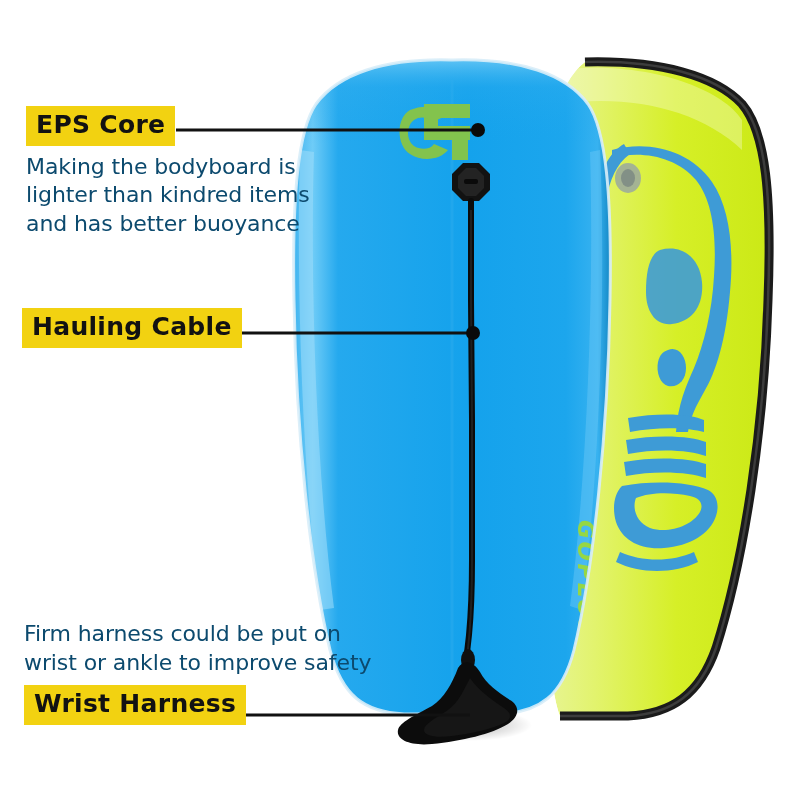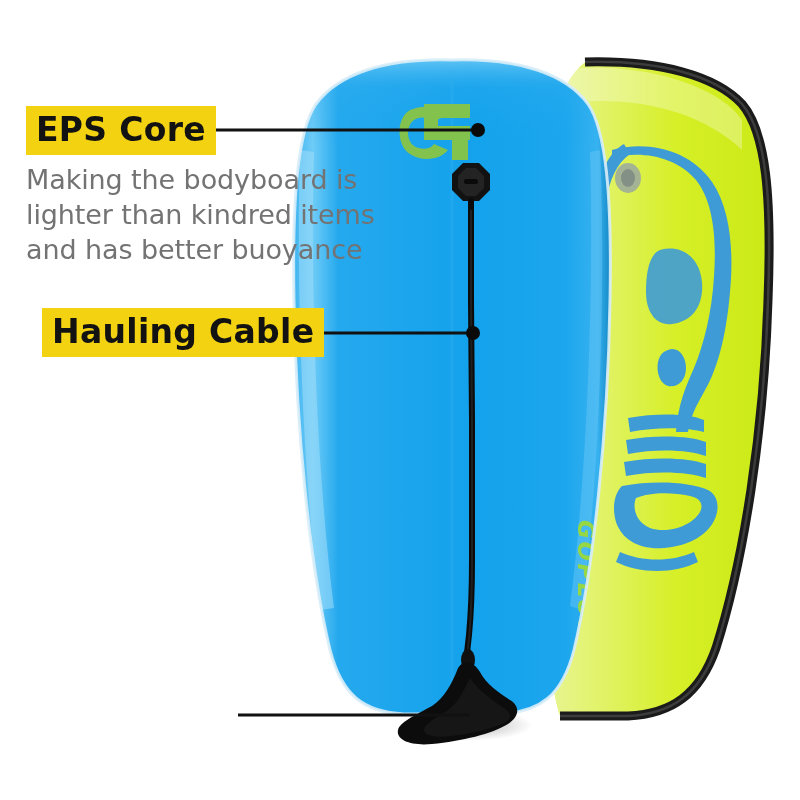--- a/index.html
+++ b/index.html
@@ -32,42 +32,42 @@
   .callout {
     position: absolute;
     z-index: 40;
   }
   .callout-label {
     display: inline-block;
     background: #F2D211;
     color: #121212;
     font-family: "DejaVu Sans", sans-serif;
     font-weight: bold;
-    font-size: 33px;
+    font-size: 25px;
     line-height: 1.22;
     letter-spacing: 0.3px;
     padding: 4px 10px 5px 10px;
     white-space: nowrap;
   }
   .callout-body {
-    color: #737373;
+    color: #0c4a6e;
     font-family: "DejaVu Sans", sans-serif;
-    font-size: 27px;
+    font-size: 22px;
     line-height: 1.30;
     letter-spacing: -0.1px;
     white-space: pre-line;
     margin-top: 7px;
   }
   .callout-body.above {
     margin-top: 0;
     margin-bottom: 8px;
   }
 
   #callout-eps-core   { left: 26px; top: 106px; }
-  #callout-hauling    { left: 42px; top: 308px; text-decoration: underline; }
+  #callout-hauling    { left: 22px; top: 308px; text-decoration: underline; }
   #callout-wrist      { left: 24px; top: 620px; }
 
   
   .leader-layer {
     position: absolute;
     left: 0; top: 0;
     width: 800px; height: 800px;
     z-index: 30;
     pointer-events: none;
   }
@@ -343,14 +343,19 @@
     <div class="callout-label">EPS Core</div>
     <div class="callout-body">Making the bodyboard is
 lighter than kindred items
 and has better buoyance</div>
   </div>
 
   <div class="callout" id="callout-hauling">
     <div class="callout-label">Hauling Cable</div>
   </div>
 
+  <div class="callout" id="callout-wrist">
+    <div class="callout-body above">Firm harness could be put on
+wrist or ankle to improve safety</div>
+    <div class="callout-label">Wrist Harness</div>
+  </div>
 
 </div>
 
 </body></html>

